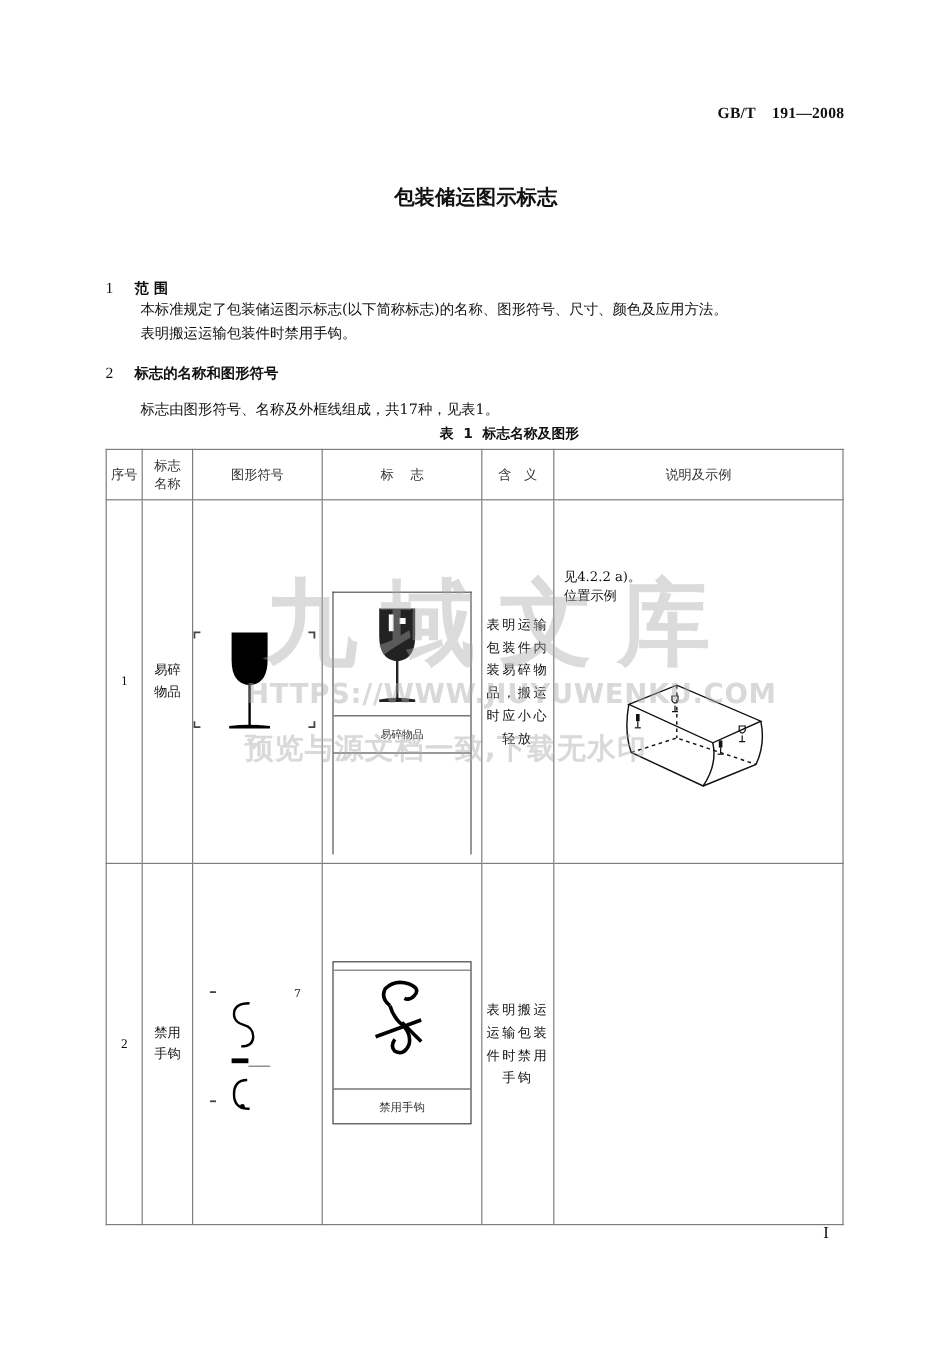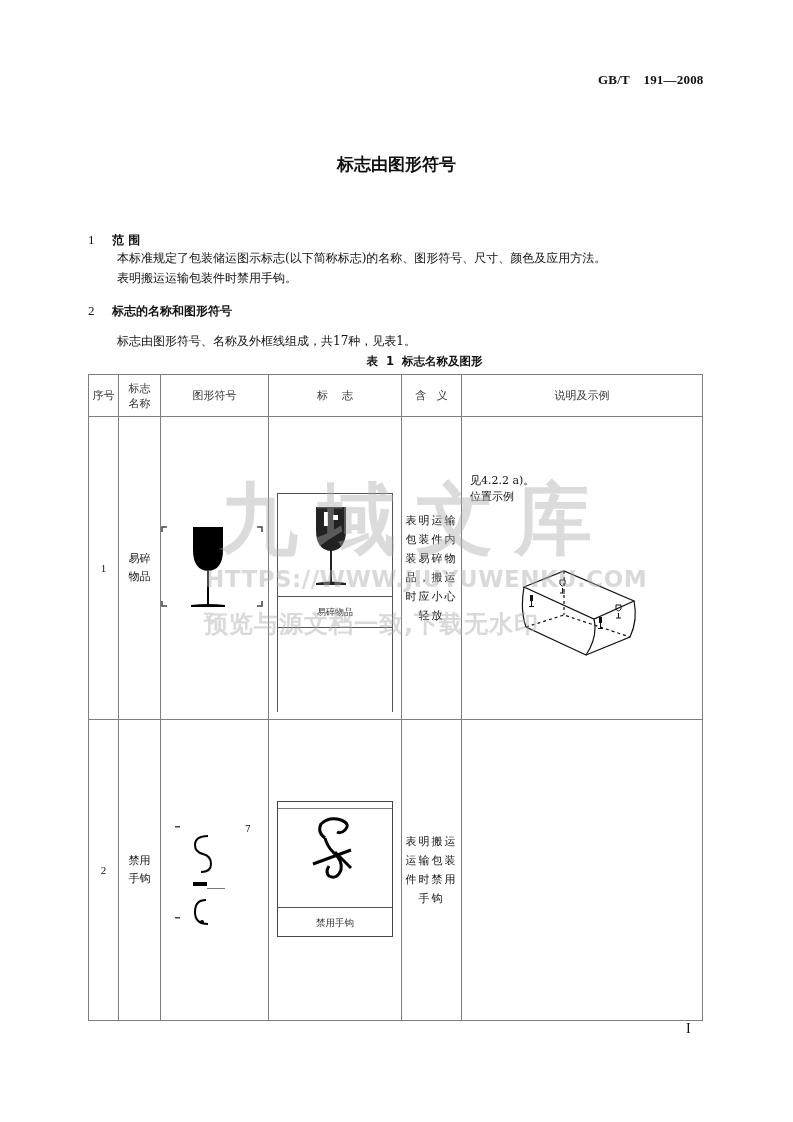--- a/index.html
+++ b/index.html
@@ -1,19 +1,19 @@
 <!DOCTYPE html>
 <html><head>
 <meta charset="utf-8">
 <style>
   html, body { margin: 0; padding: 0; background: #ffffff; }
   body { width: 793px; height: 1122px; position: relative; overflow: hidden;
          font-family: "DejaVu Serif", "Liberation Serif", serif; color: #111; }
   .abs { position: absolute; }
-  .std-code { left: 598px; top: 72px; font-family: "Liberation Serif", serif; font-weight: bold; font-size: 13px; letter-spacing: 0.2px; }
+  .std-code { left: 598px; top: 86px; font-family: "Liberation Serif", serif; font-weight: bold; font-size: 13px; letter-spacing: 0.2px; }
   .doc-title { left: 0; width: 793px; top: 153px; text-align: center; font-family: "DejaVu Sans", sans-serif; font-weight: bold; font-size: 17px; }
   .sec-head { font-family: "DejaVu Sans", sans-serif; font-weight: bold; font-size: 12px; }
   .sec-num { font-family: "Liberation Serif", serif; font-weight: normal; font-size: 13px; display: inline-block; width: 24px; }
   .para { font-size: 12px; }
   .table-caption { left: 0; width: 793px; top: 354px; text-align: center; font-family: "DejaVu Sans", sans-serif; font-weight: bold; font-size: 11.5px; padding-left: 8px; box-sizing: border-box; margin-left: 24px; }
   table.marks { position: absolute; left: 88px; top: 374px; width: 614px; border-collapse: collapse; table-layout: fixed; }
   table.marks td, table.marks th { border: 1px solid #7d7d7d; padding: 0; font-weight: normal; font-size: 11px; text-align: center; vertical-align: middle; }
   table.marks th { height: 41px; color: #333; line-height: 15px; }
   .row1 td { height: 294px; margin-top: 30px; }
   .row2 td { height: 292px; }
@@ -25,21 +25,21 @@
   .wm3 { left: 204px; top: 608px; font-family: "DejaVu Sans", sans-serif; font-weight: bold; font-size: 24px; color: rgba(170,170,170,0.45); letter-spacing: 1px; }
   .page-num { left: 686px; top: 1021px; font-family: "Liberation Serif", serif; font-size: 14px; }
   .label-box { position: absolute; border: 1px solid #555; }
   .label-text { position: absolute; font-size: 9px; color: #333; text-align: center; }
 </style>
 </head>
 <body>
 
 <div class="abs std-code" style="white-space:pre;">GB/T    191—2008</div>
 
-<div class="abs doc-title">标志由图形符号</div>
+<div class="abs doc-title">包装储运图示标志</div>
 
 <div class="abs sec-head" style="left:88px; top:232px;">
   <span class="sec-num">1</span><span>范 围</span>
 </div>
 <div class="abs para" style="left:117px; top:250px;">本标准规定了包装储运图示标志(以下简称标志)的名称、图形符号、尺寸、颜色及应用方法。</div>
 <div class="abs para" style="left:117px; top:270px;">表明搬运运输包装件时禁用手钩。</div>
 
 <div class="abs sec-head" style="left:88px; top:303px;">
   <span class="sec-num">2</span><span>标志的名称和图形符号</span>
 </div>

